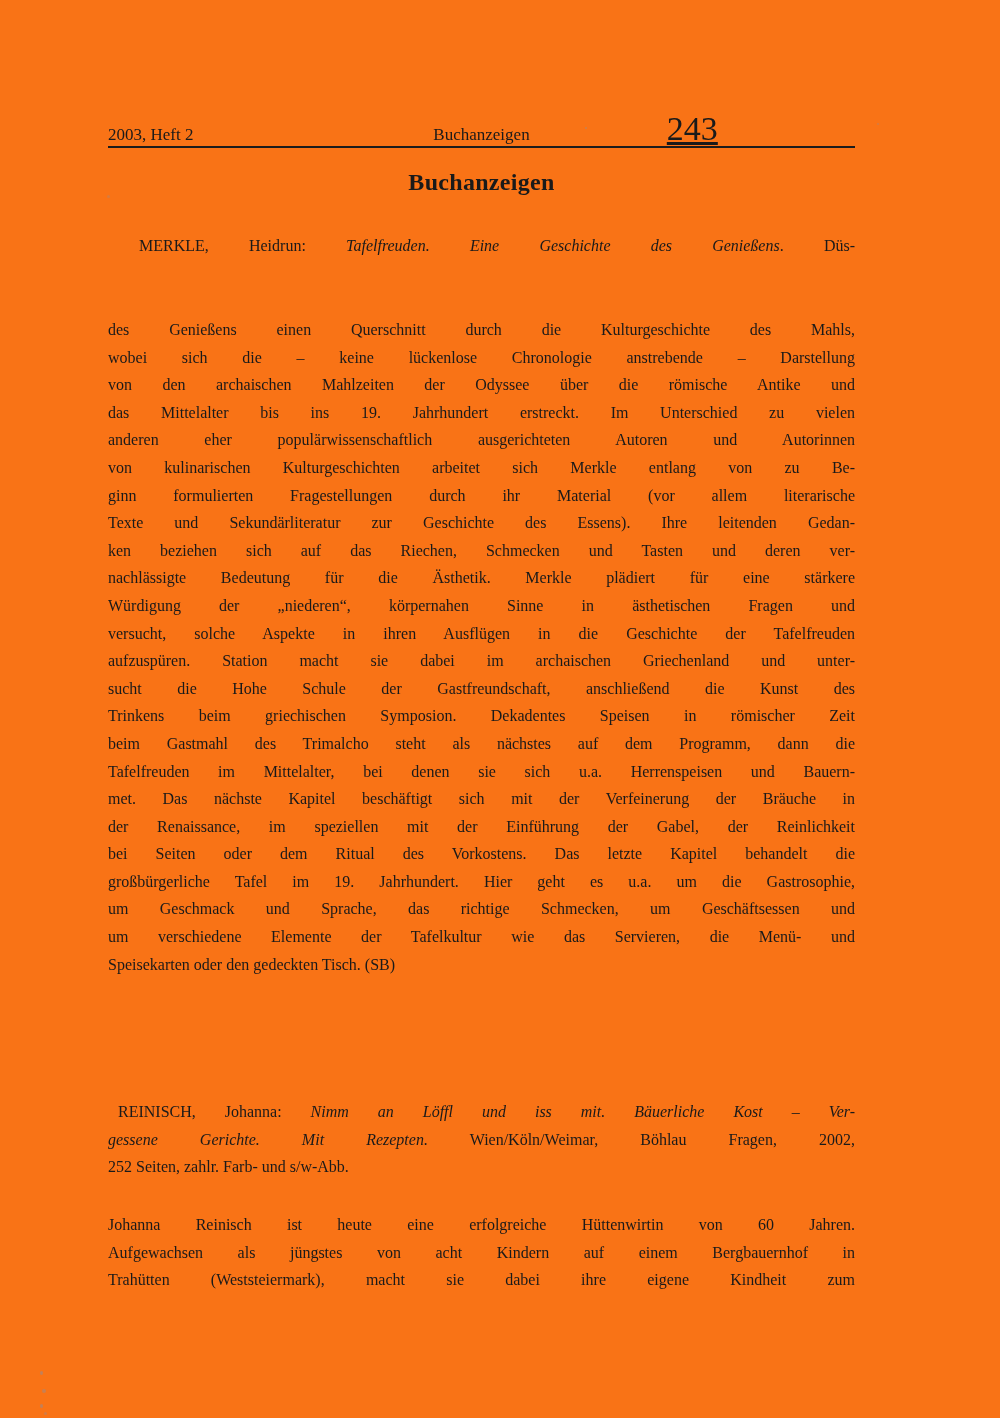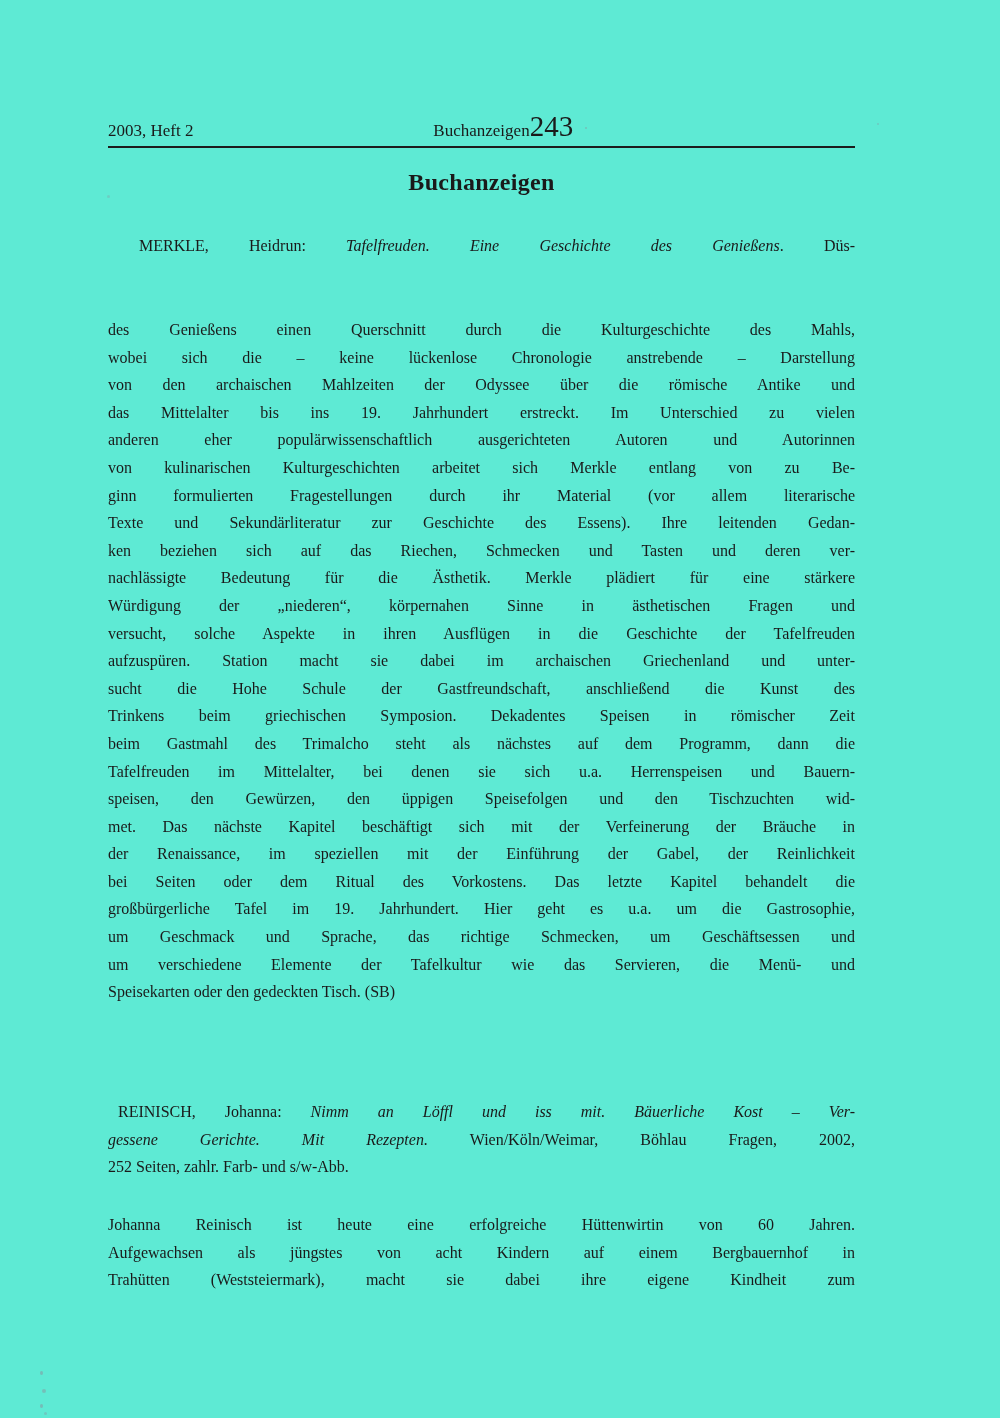--- a/index.html
+++ b/index.html
@@ -1,35 +1,35 @@
 <!DOCTYPE html>
 <html><head>
 <meta charset="utf-8">
 <style>
   html,body{margin:0;padding:0;background:#e8e8e8;}
   .page{
     position:relative;
     width:1000px;height:1418px;
     margin:0 auto;
-    background:#5eead4;
+    background:#f97316;
     font-family:"Liberation Serif","DejaVu Serif",serif;
     color:#1a1a1a;
     overflow:hidden;
   }
   .content-col{position:absolute;left:108px;width:747px;}
   .running-head{
     top:110px;
     display:grid;
     grid-template-columns:1fr auto 1fr;
     align-items:baseline;
     font-size:17px;
   }
   .rh-left{text-align:left;}
   .rh-center{text-align:center;}
-  .rh-right{text-align:left;font-size:29px;}
+  .rh-right{text-align:center;font-size:34px;text-decoration:underline;}
   .head-rule{
     top:146px;height:2px;background:#1c1c1c;
   }
   .page-title{
     top:169px;margin:0;
     text-align:center;
     font-size:24px;font-weight:bold;
     letter-spacing:.3px;
   }
   .textblock{font-size:16px;line-height:27.6px;}
@@ -74,21 +74,20 @@
       <div class="line jl"><span>Texte und Sekundärliteratur zur Geschichte des Essens). Ihre leitenden Gedan-</span></div>
       <div class="line jl"><span>ken beziehen sich auf das Riechen, Schmecken und Tasten und deren ver-</span></div>
       <div class="line jl"><span>nachlässigte Bedeutung für die Ästhetik. Merkle plädiert für eine stärkere</span></div>
       <div class="line jl"><span>Würdigung der „niederen“, körpernahen Sinne in ästhetischen Fragen und</span></div>
       <div class="line jl"><span>versucht, solche Aspekte in ihren Ausflügen in die Geschichte der Tafelfreuden</span></div>
       <div class="line jl"><span>aufzuspüren. Station macht sie dabei im archaischen Griechenland und unter-</span></div>
       <div class="line jl"><span>sucht die Hohe Schule der Gastfreundschaft, anschließend die Kunst des</span></div>
       <div class="line jl"><span>Trinkens beim griechischen Symposion. Dekadentes Speisen in römischer Zeit</span></div>
       <div class="line jl"><span>beim Gastmahl des Trimalcho steht als nächstes auf dem Programm, dann die</span></div>
       <div class="line jl"><span>Tafelfreuden im Mittelalter, bei denen sie sich u.a. Herrenspeisen und Bauern-</span></div>
-      <div class="line jl"><span>speisen, den Gewürzen, den üppigen Speisefolgen und den Tischzuchten wid-</span></div>
       <div class="line jl"><span>met. Das nächste Kapitel beschäftigt sich mit der Verfeinerung der Bräuche in</span></div>
       <div class="line jl"><span>der Renaissance, im speziellen mit der Einführung der Gabel, der Reinlichkeit</span></div>
       <div class="line jl"><span>bei Seiten oder dem Ritual des Vorkostens. Das letzte Kapitel behandelt die</span></div>
       <div class="line jl"><span>großbürgerliche Tafel im 19. Jahrhundert. Hier geht es u.a. um die Gastrosophie,</span></div>
       <div class="line jl"><span>um Geschmack und Sprache, das richtige Schmecken, um Geschäftsessen und</span></div>
       <div class="line jl"><span>um verschiedene Elemente der Tafelkultur wie das Servieren, die Menü- und</span></div>
       <div class="line"><span>Speisekarten oder den gedeckten Tisch. (SB)</span></div>
     </div>
 
   <div class="content-col textblock cite-reinisch">

